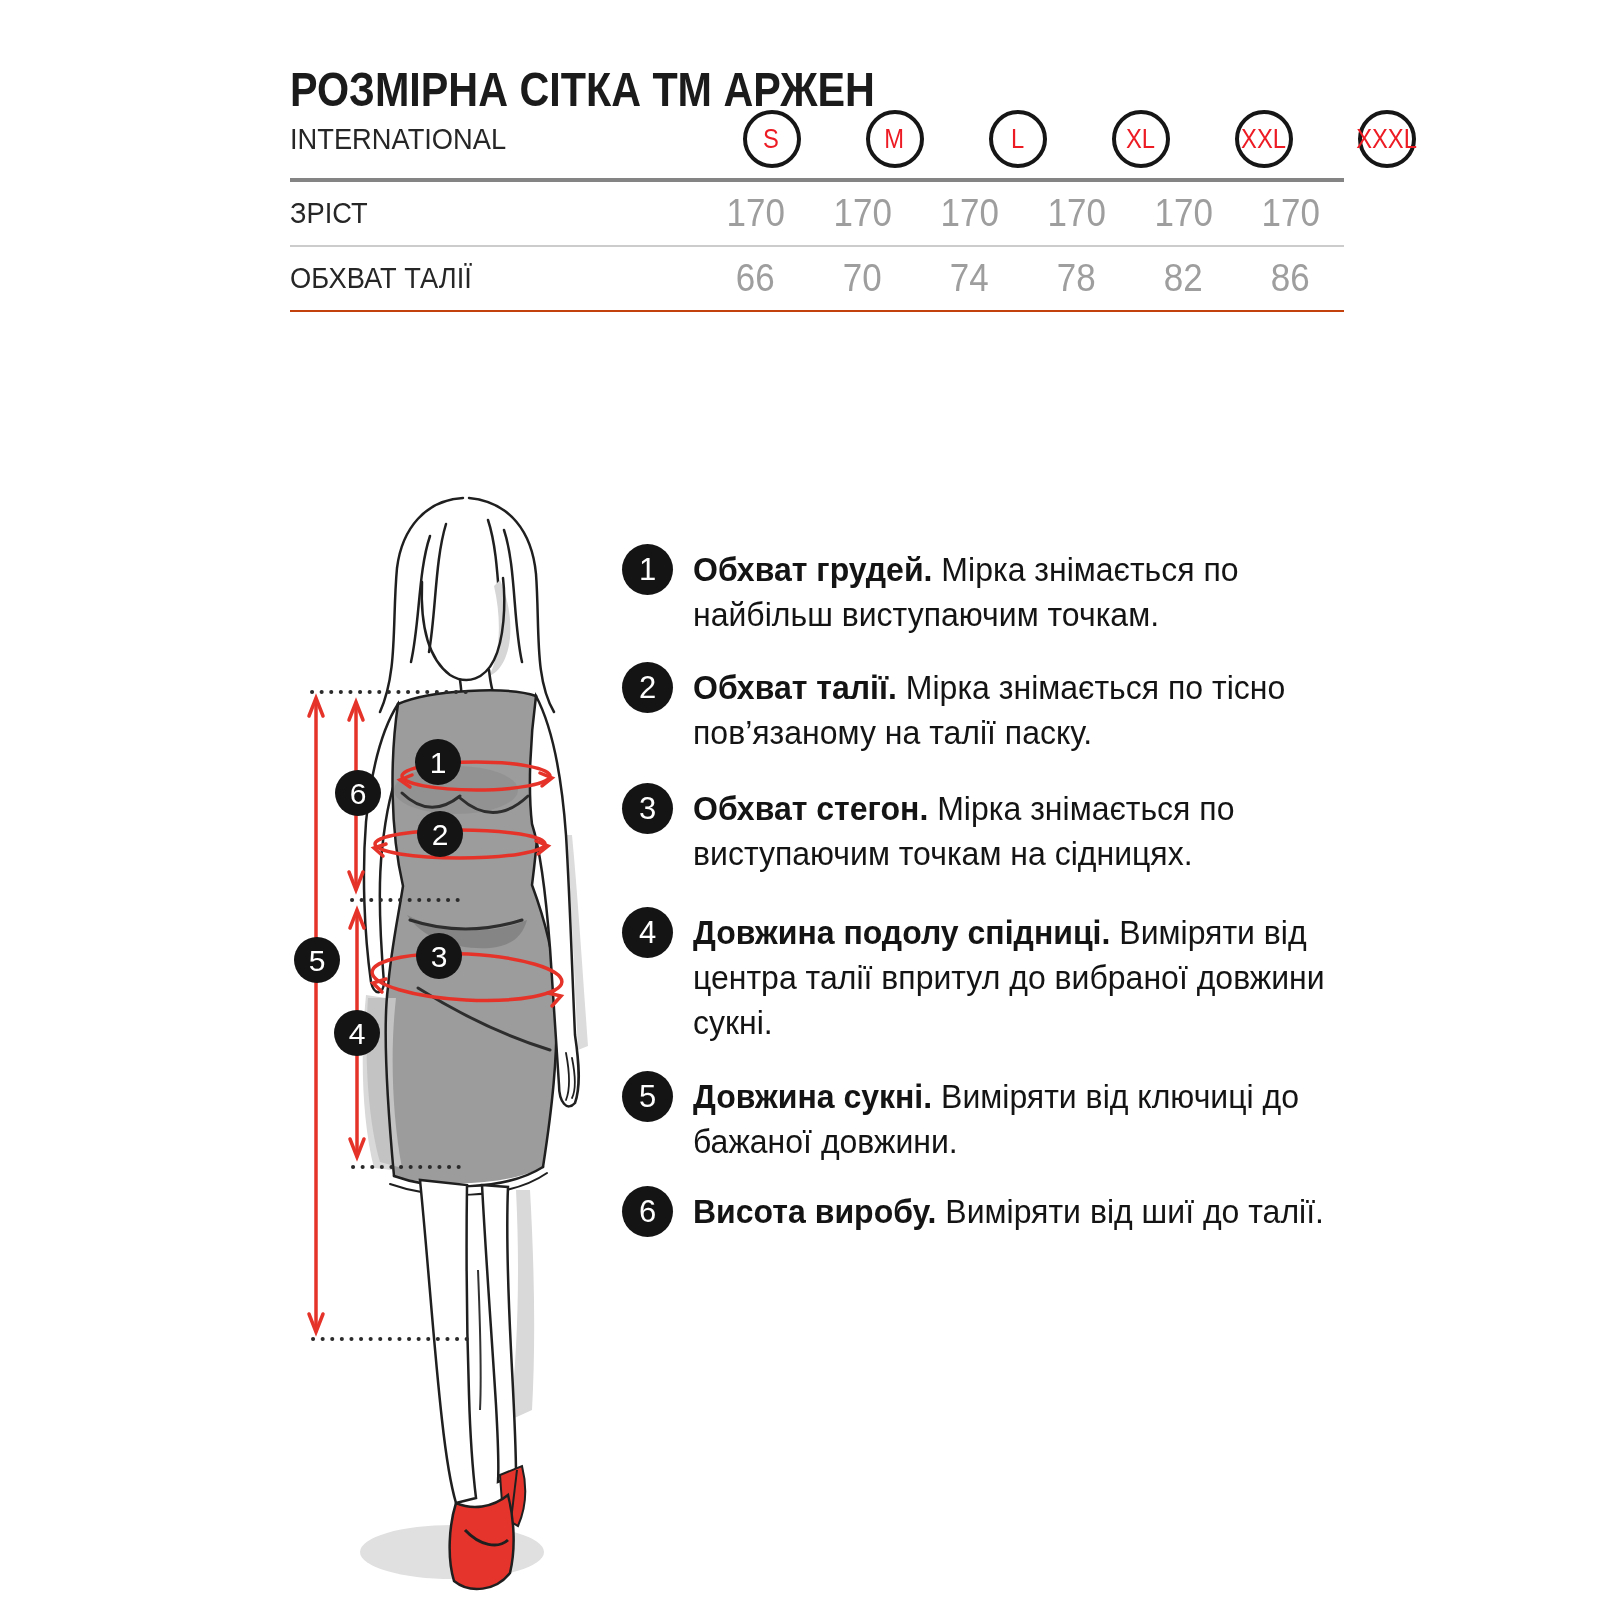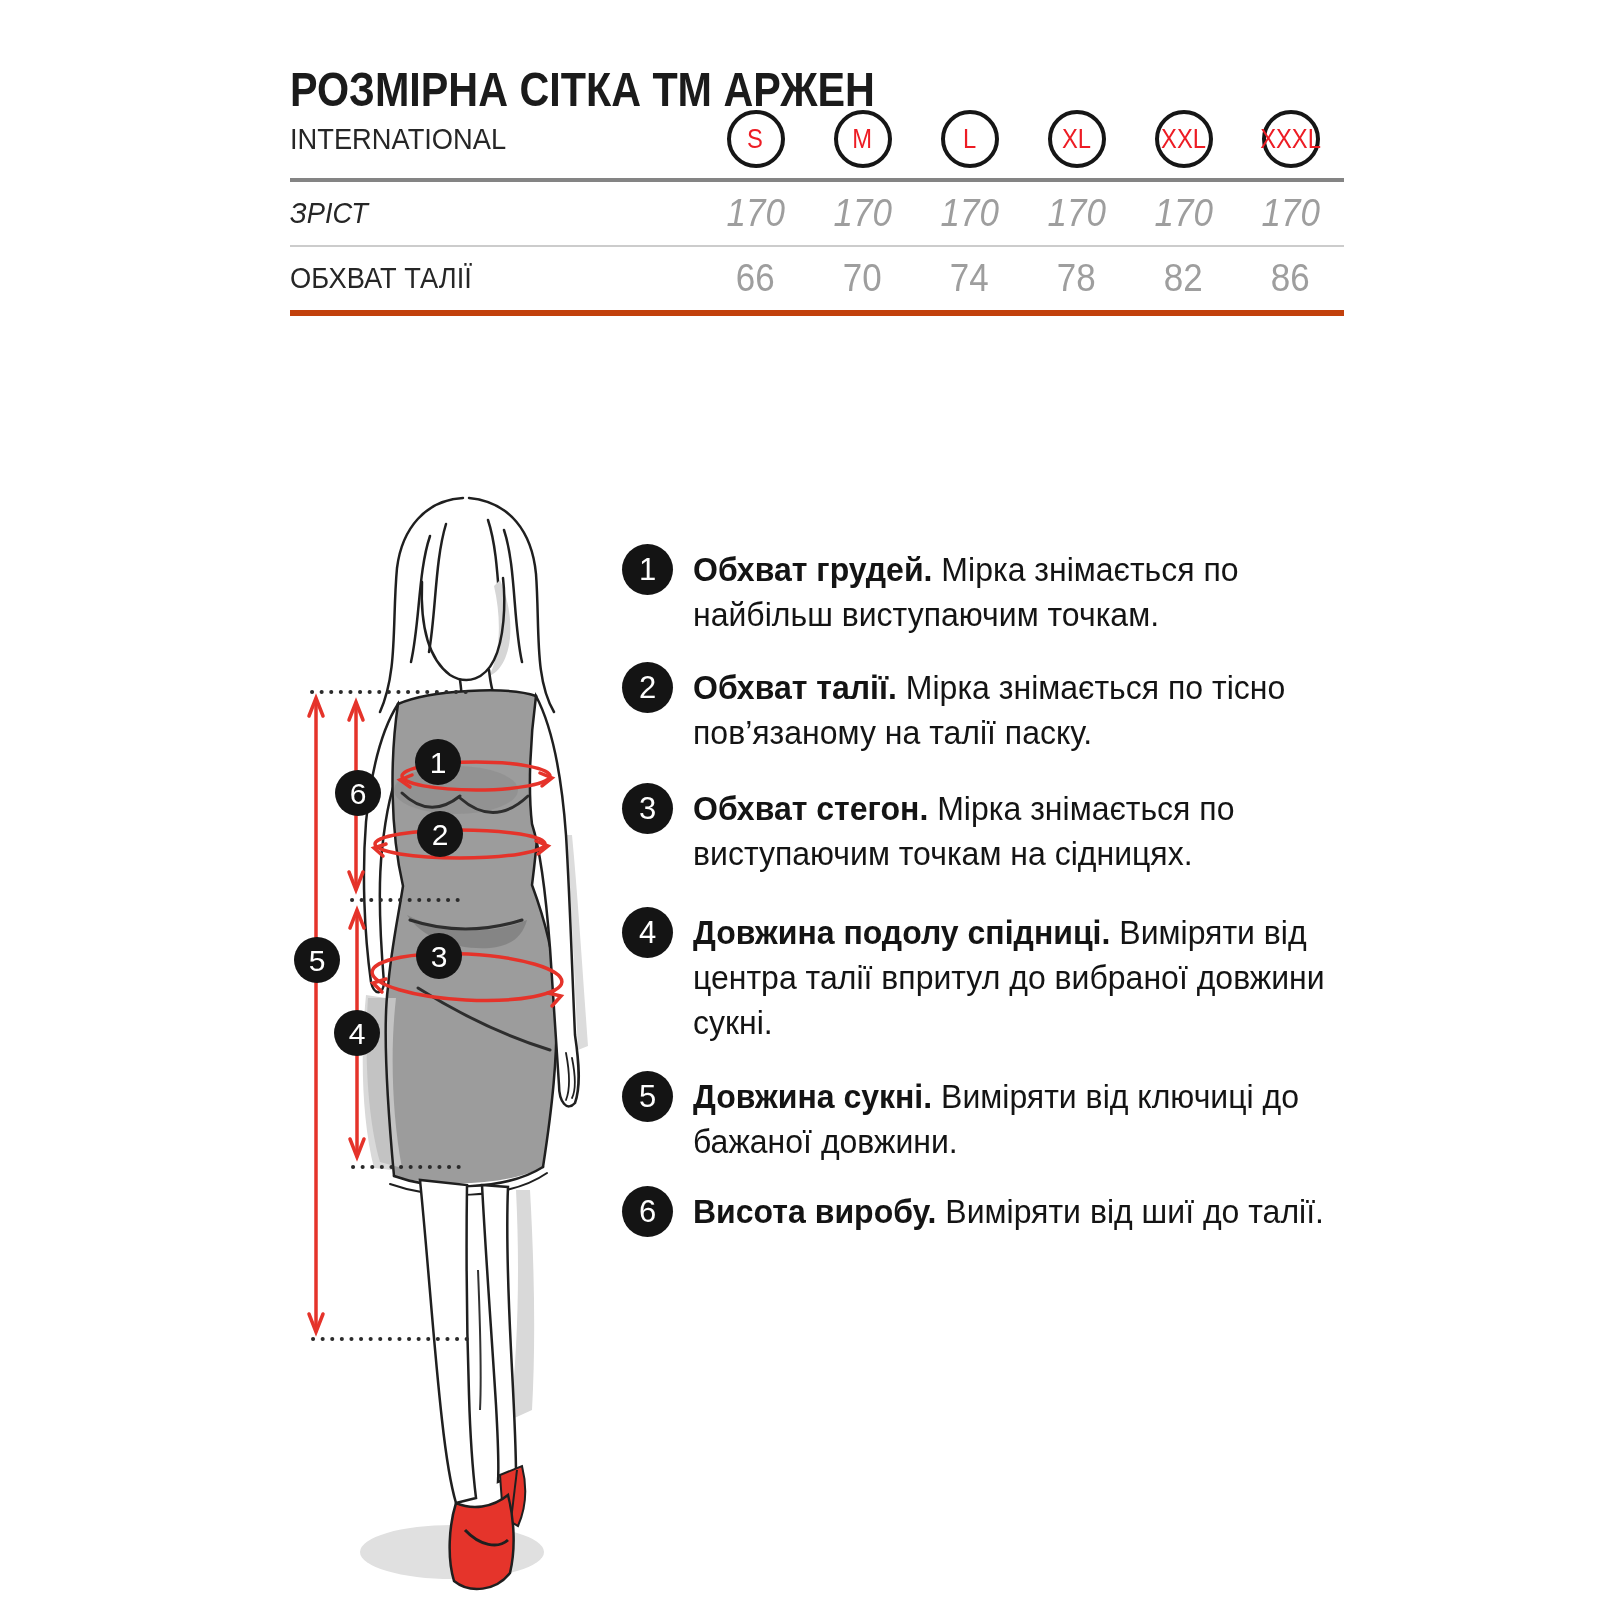--- a/index.html
+++ b/index.html
@@ -15,26 +15,26 @@
 
   
   .size-table{position:absolute;left:290px;top:100px;width:1054px;}
   .trow{display:grid;grid-template-columns:412px repeat(6,107px);align-items:center;}
   .trow .lbl{font-size:29px;color:#262626;white-space:nowrap;
              transform:scaleX(.94);transform-origin:left center;}
   .cell{display:flex;justify-content:center;align-items:center;}
   .num{font-size:38px;transform:scaleX(.92);}
   .num.black{color:#2b2b2b;}
   .num.gray{color:#9e9e9e;}
-  .r-int{height:78px;}
+  .r-int{height:78px;gap:16px;}
   .r-ua{height:64px;}
   .r-data{height:63px;}
-  .rule-thick{border-top:4px solid #848484;font-style:italic;}
+  .rule-thick{border-top:4px solid #848484;}
   .rule-thin{border-top:2px solid #cccccc;}
-  .rule-bottom{border-bottom:6px solid #c2410c;}
+  .rule-bottom{border-bottom:2px solid #c2410c;}
   .size-circle{
     width:50px;height:50px;border:4px solid #161616;border-radius:50%;
     display:flex;align-items:center;justify-content:center;flex:0 0 auto;
   }
   .size-circle span{
     color:#ed1c24;font-size:27px;font-weight:400;white-space:nowrap;
     transform:scaleX(.88);
   }
 
   

